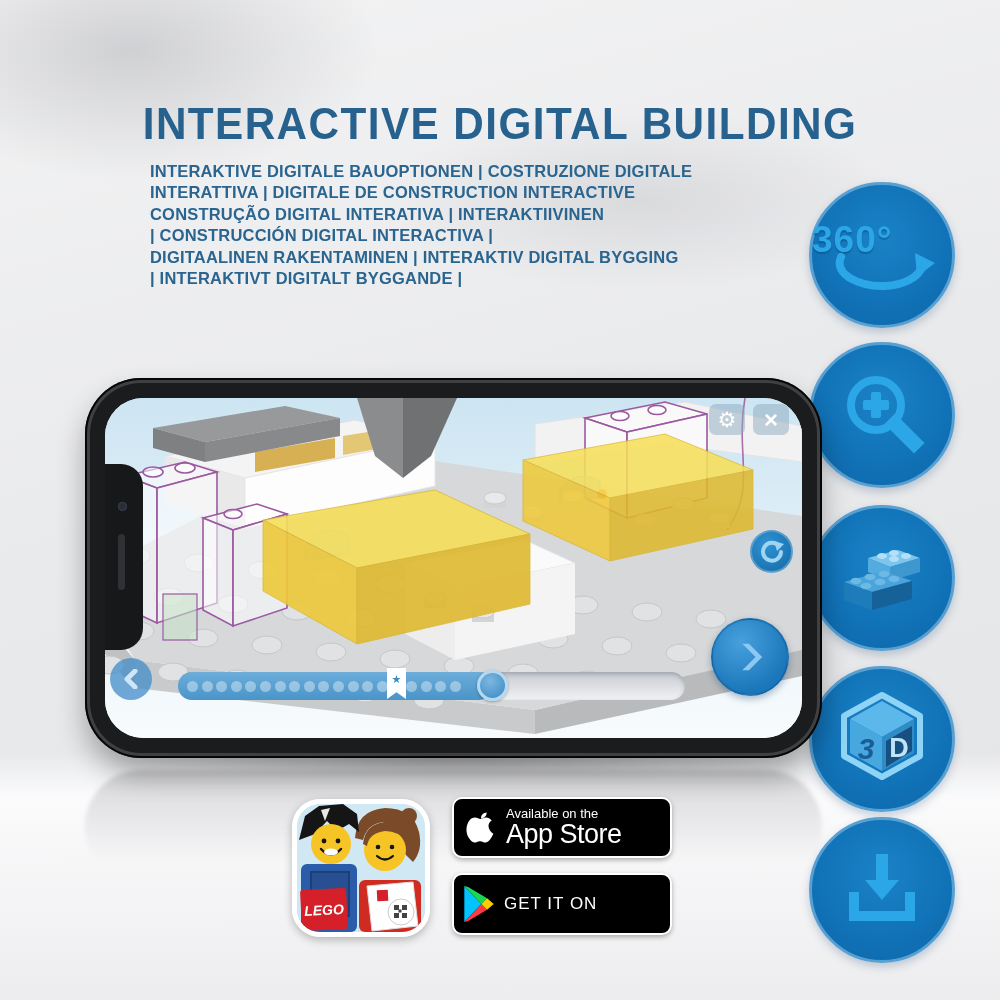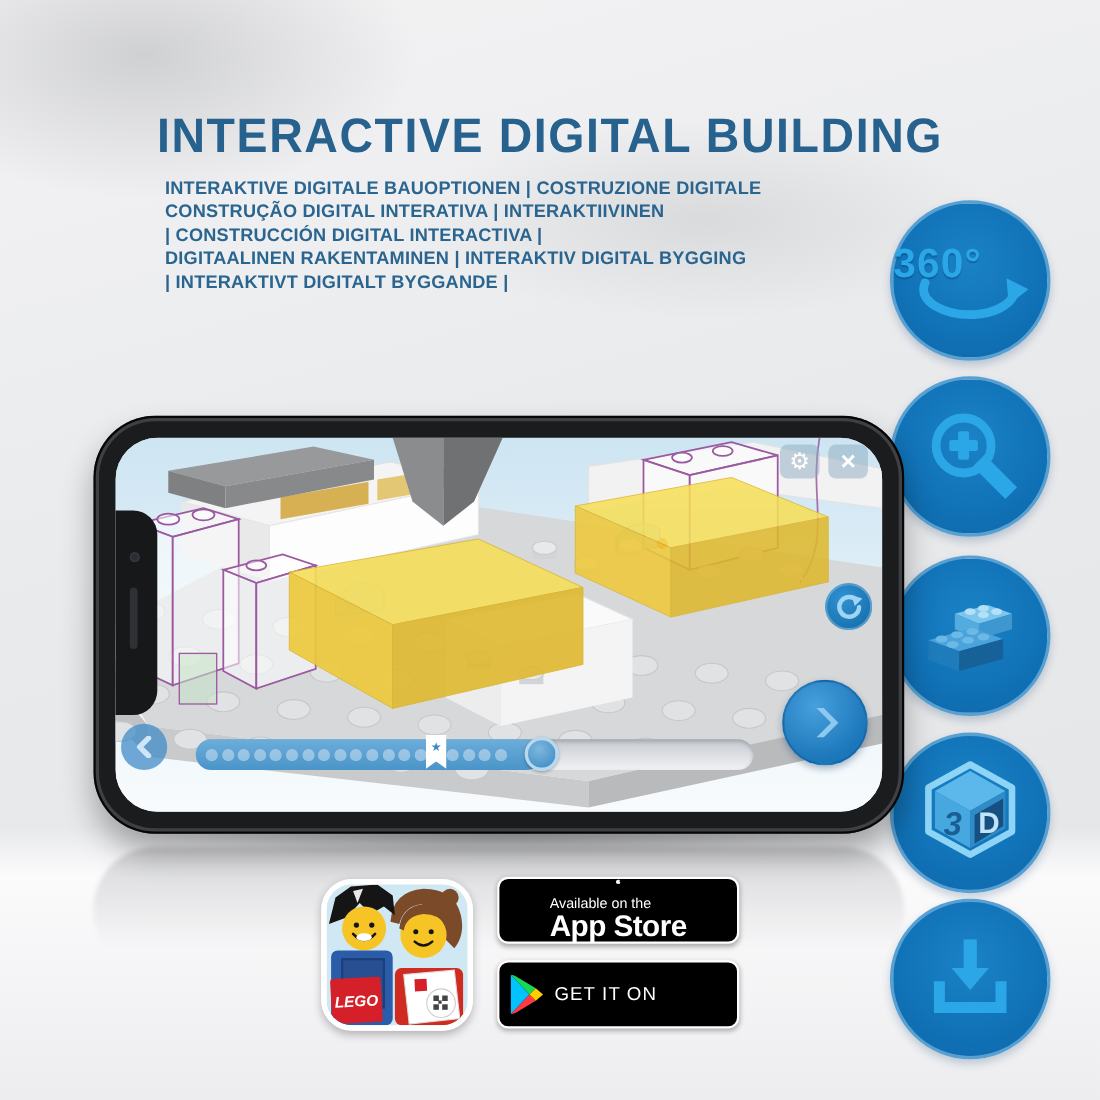--- a/index.html
+++ b/index.html
@@ -73,39 +73,40 @@
   .phone-reflection{left:85px;top:770px;width:737px;height:115px;border-radius:56px;z-index:2;
                     background:linear-gradient(180deg,rgba(70,72,78,.2),rgba(70,72,78,0) 80%);
                     filter:blur(2px);}
   
   .app-icon{left:292px;top:799px;width:138px;height:138px;border-radius:28px;z-index:4;
             border:5px solid #fff;box-sizing:border-box;overflow:hidden;
             background:linear-gradient(180deg,#d6ecf6,#a8d4ea);box-shadow:0 3px 8px rgba(0,0,0,.25);}
   .badge{left:452px;width:220px;background:#000;border:2px solid #fff;box-sizing:border-box;
          border-radius:10px;z-index:4;display:flex;align-items:center;padding:0 10px;gap:10px;
          box-shadow:0 2px 5px rgba(0,0,0,.3);}
-  .badge-appstore{top:797px;height:61px;flex-direction:column;}
+  .badge-appstore{top:797px;height:61px;}
   .badge-gplay{top:873px;height:62px;}
   .badge-text{display:flex;flex-direction:column;justify-content:center;color:#fff;line-height:1.05;}
   .badge-tagline{font-size:13px;}
   .badge-tagline.gp{font-size:17px;letter-spacing:1px;}
-  .badge-store{font-size:27px;font-weight:bold;letter-spacing:-.5px;}
+  .badge-store{font-size:27px;font-weight:normal;letter-spacing:-.5px;}
   .icon-col{z-index:1;}
 </style>
 </head>
 <body>
 
 <div class="abs bg-blob1"></div>
 <div class="abs bg-blob2"></div>
 <div class="abs floor"></div>
 
 <h1 class="abs page-title"><span>INTERACTIVE DIGITAL BUILDING</span></h1>
 
 <div class="abs subtitle">
   <div>INTERAKTIVE DIGITALE BAUOPTIONEN | COSTRUZIONE DIGITALE</div>
+  <div>INTERATTIVA | DIGITALE DE CONSTRUCTION INTERACTIVE</div>
   <div>CONSTRUÇÃO DIGITAL INTERATIVA | INTERAKTIIVINEN</div>
   <div>| CONSTRUCCIÓN DIGITAL INTERACTIVA |</div>
   <div>DIGITAALINEN RAKENTAMINEN | INTERAKTIV DIGITAL BYGGING</div>
   <div>| INTERAKTIVT DIGITALT BYGGANDE |</div>
 </div>
 
 <div class="icon-col">
 
   <div class="abs fcircle" style="top:182px">
     <span class="f360-label">360°</span>

